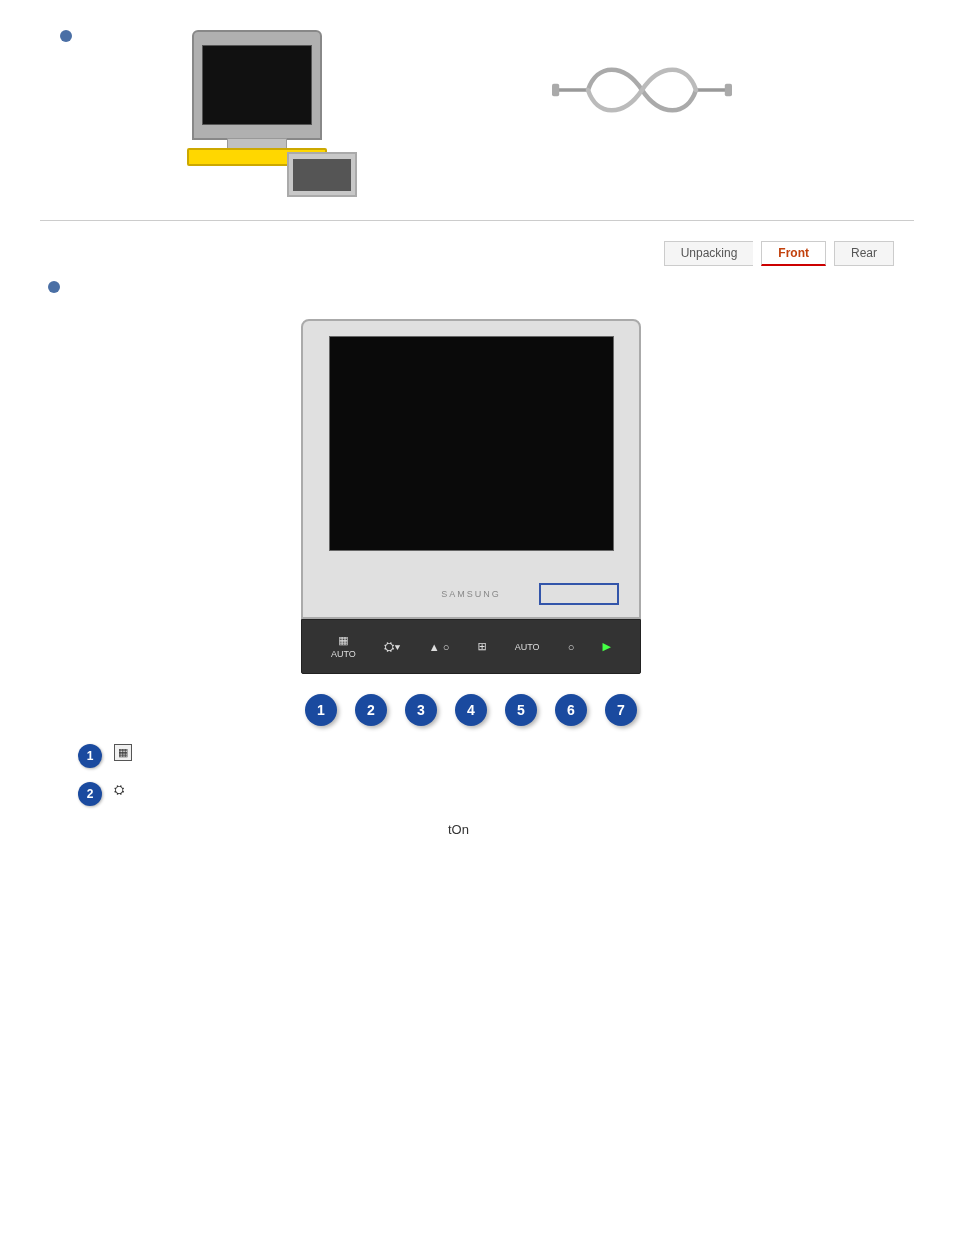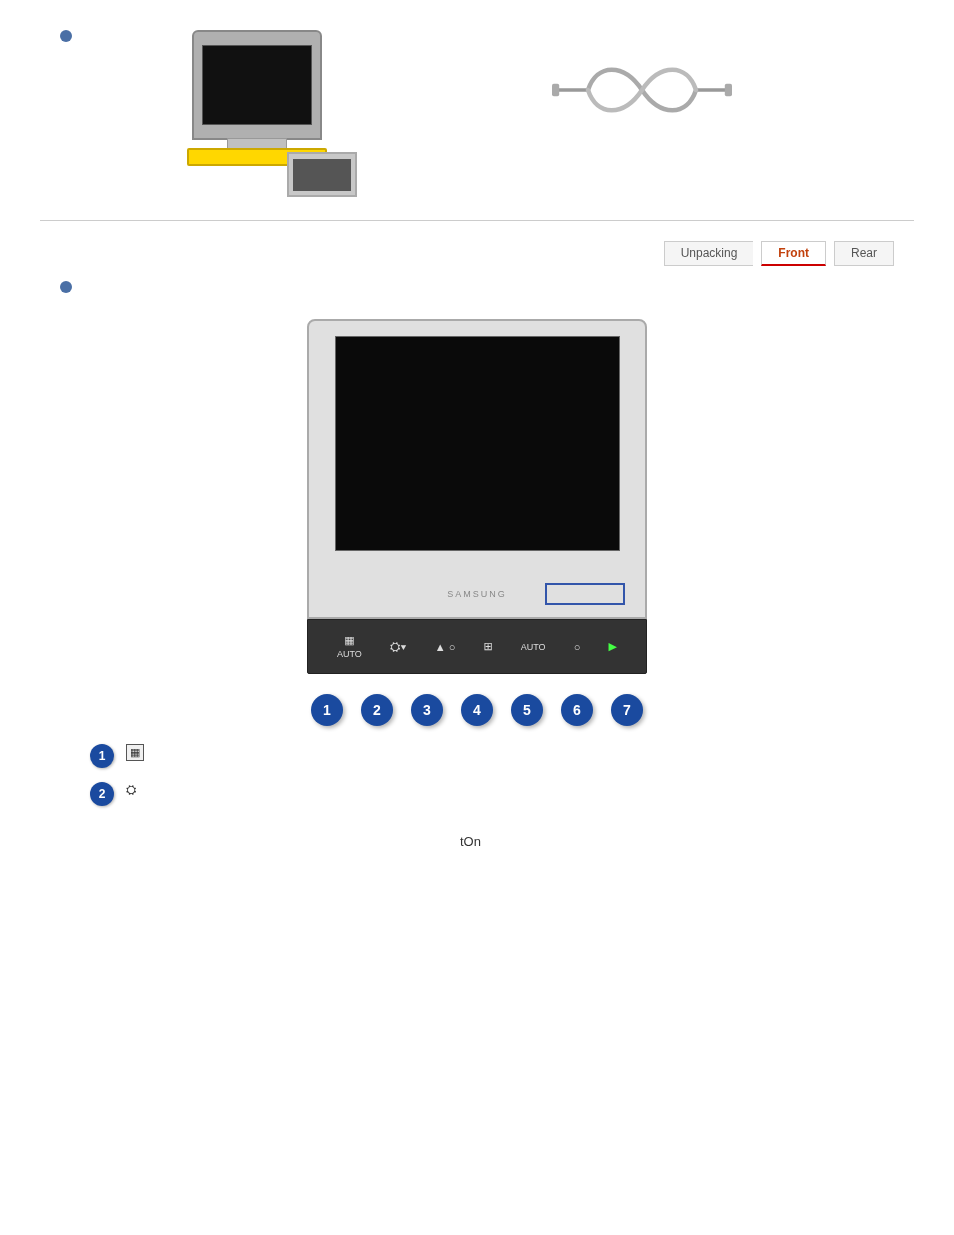--- a/index.html
+++ b/index.html
@@ -147,21 +147,21 @@
       border-bottom: 2px solid #cc0000;
       background: #fff;
     }
 
     .nav-tab:first-child {
       border-right: none;
     }
 
     
     .second-section {
-      padding: 10px 60px 20px 60px;
+      padding: 10px 60px 20px 48px;
     }
 
     .second-bullet {
       margin-bottom: 15px;
     }
 
     
     .monitor-front-container {
       display: flex;
       justify-content: center;
@@ -401,17 +401,17 @@
     </span>
   </div>
 
   <div class="desc-item">
     <div class="desc-num">2</div>
     <span>
       <span class="desc-icon-person">⛭</span>
     </span>
   </div>
 
-  <div style="position:relative; height:30px; margin-left: 400px; margin-top: 28px;">
+  <div style="position:relative; height:30px; margin-left: 400px; margin-top: 16px;">
     <span style="font-size:13px; color:#333;">tOn</span>
   </div>
 
 </div>
 
 </body></html>

